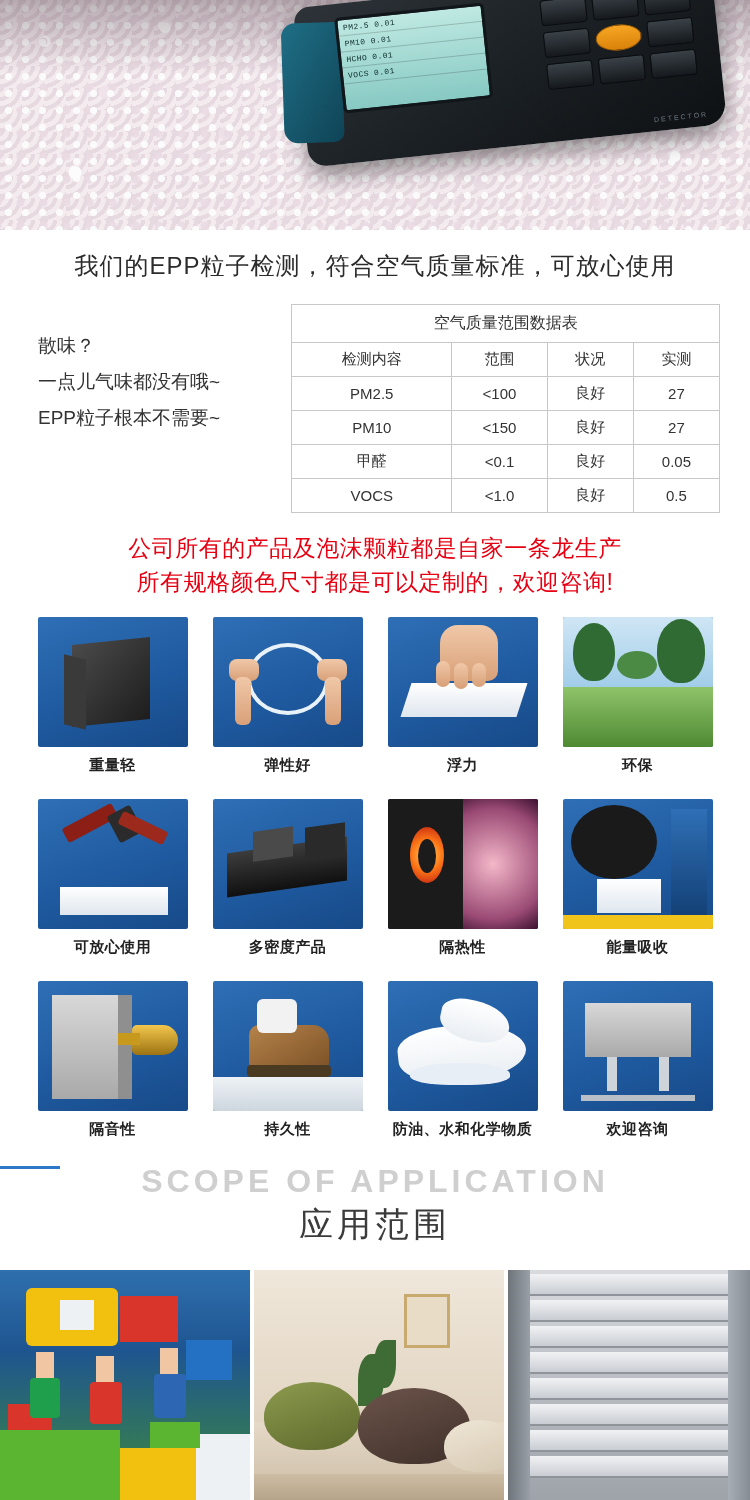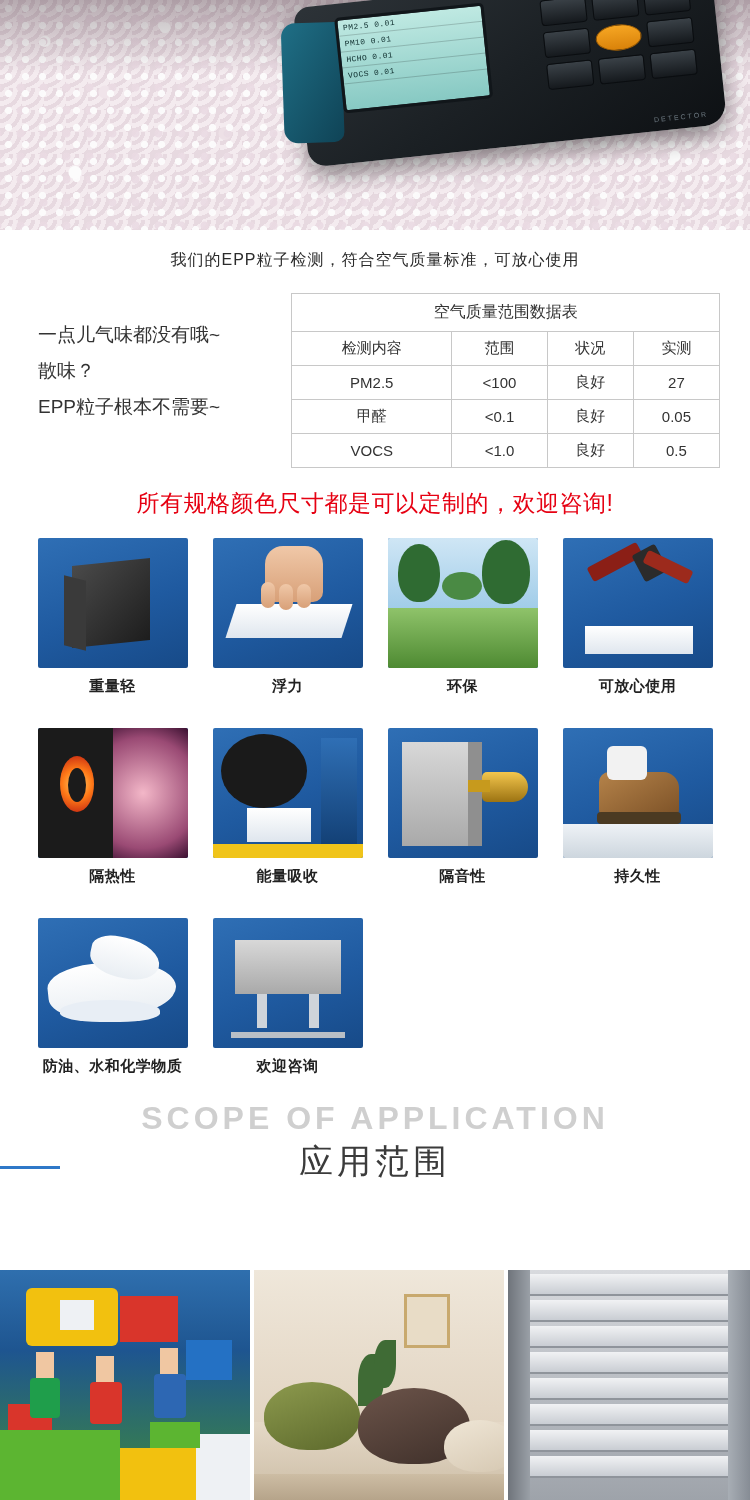--- a/index.html
+++ b/index.html
@@ -108,21 +108,21 @@
     border-radius: 50%;
   }
   .device-brand {
     position: absolute; right: 18px; bottom: 8px;
     font-size: 7px; color: #6e7a82; letter-spacing: 2px;
   }
 
   
   .headline {
     text-align: center;
-    font-size: 16px;
+    font-size: 24px;
     color: #2b2b2b;
     letter-spacing: 1px;
     padding: 20px 0 14px;
     font-family: "Liberation Sans", sans-serif;
   }
 
   
   .mid {
     display: flex;
     align-items: flex-start;
@@ -167,21 +167,21 @@
     font-size: 23px;
     line-height: 34px;
     padding: 18px 20px 14px;
     letter-spacing: .5px;
   }
 
   
   .features {
     display: grid;
     grid-template-columns: repeat(4, 1fr);
-    gap: 32px 6px;
+    gap: 24px 6px;
     padding: 4px 28px 6px;
   }
   .feat { text-align: center; }
   .feat-img {
     width: 150px; height: 130px;
     margin: 0 auto;
     border-radius: 2px;
     position: relative;
     overflow: hidden;
     background: linear-gradient(160deg, #2f6fb5 0%, #1f5aa0 55%, #174a88 100%);
@@ -293,22 +293,22 @@
       <i></i>
     </div>
     <div class="device-brand">DETECTOR</div>
   </div>
 </div>
 
 <div class="headline">我们的EPP粒子检测，符合空气质量标准，可放心使用</div>
 
 <div class="mid">
   <div class="note">
+    <div>散味？</div>
     <div>一点儿气味都没有哦~</div>
-    <div>散味？</div>
     <div>EPP粒子根本不需要~</div>
   </div>
 
   <table class="aq">
     <caption>空气质量范围数据表</caption>
     <thead>
       <tr>
         <td>检测内容</td>
         <td>范围</td>
         <td>状况</td>
@@ -316,49 +316,66 @@
       </tr>
     </thead>
     <tbody>
       <tr>
         <td>PM2.5</td>
         <td>&lt;100</td>
         <td>良好</td>
         <td>27</td>
       </tr>
       <tr>
+        <td>PM10</td>
+        <td>&lt;150</td>
+        <td>良好</td>
+        <td>27</td>
+      </tr>
+      <tr>
         <td>甲醛</td>
         <td>&lt;0.1</td>
         <td>良好</td>
         <td>0.05</td>
       </tr>
       <tr>
         <td>VOCS</td>
         <td>&lt;1.0</td>
         <td>良好</td>
         <td>0.5</td>
       </tr>
     </tbody>
   </table>
 </div>
 
 <div class="slogan">
+  <div>公司所有的产品及泡沫颗粒都是自家一条龙生产</div>
   <div>所有规格颜色尺寸都是可以定制的，欢迎咨询!</div>
 </div>
 
 <div class="features">
 
   <div class="feat">
     <div class="feat-img">
       <span class="sh blk-dark" style="left:34px;top:24px;width:78px;height:82px;transform:skewY(-6deg);"></span>
       <span class="sh" style="left:26px;top:40px;width:22px;height:70px;background:#3a3a3a;transform:skewY(14deg);"></span>
     </div>
     <div class="feat-cap">重量轻</div>
   </div>
 
+  <div class="feat">
+    <div class="feat-img">
+      <span class="sh tube" style="left:34px;top:26px;width:82px;height:72px;"></span>
+      <span class="sh hand" style="left:16px;top:42px;width:30px;height:22px;"></span>
+      <span class="sh hand" style="right:16px;top:42px;width:30px;height:22px;"></span>
+      <span class="sh hand" style="left:22px;top:60px;width:16px;height:48px;border-radius:6px;"></span>
+      <span class="sh hand" style="right:22px;top:60px;width:16px;height:48px;border-radius:6px;"></span>
+    </div>
+    <div class="feat-cap">弹性好</div>
+  </div>
 
   <div class="feat">
     <div class="feat-img">
       <span class="sh blk-white" style="left:18px;top:66px;width:116px;height:34px;transform:skewX(-18deg);"></span>
       <span class="sh hand" style="left:52px;top:8px;width:58px;height:56px;border-radius:18px 18px 10px 10px;"></span>
       <span class="sh hand" style="left:48px;top:44px;width:14px;height:26px;"></span>
       <span class="sh hand" style="left:66px;top:46px;width:14px;height:26px;"></span>
       <span class="sh hand" style="left:84px;top:46px;width:14px;height:24px;"></span>
     </div>
     <div class="feat-cap">浮力</div>
@@ -378,20 +395,28 @@
   <div class="feat">
     <div class="feat-img">
       <span class="sh blk-white" style="left:22px;bottom:14px;width:108px;height:28px;"></span>
       <span class="sh" style="left:24px;top:16px;width:56px;height:16px;background:#8b1f16;transform:rotate(-28deg);border-radius:3px;"></span>
       <span class="sh" style="left:74px;top:10px;width:26px;height:30px;background:#2b2b2b;border-radius:3px;transform:rotate(-28deg);"></span>
       <span class="sh" style="right:20px;top:22px;width:50px;height:14px;background:#9c2a1c;transform:rotate(26deg);border-radius:3px;"></span>
     </div>
     <div class="feat-cap">可放心使用</div>
   </div>
 
+  <div class="feat">
+    <div class="feat-img">
+      <span class="sh" style="left:14px;top:46px;width:120px;height:44px;background:linear-gradient(180deg,#3c3c3c,#101010);transform:skewY(-8deg);"></span>
+      <span class="sh" style="left:40px;top:30px;width:40px;height:30px;background:#4a4a4a;transform:skewY(-8deg);"></span>
+      <span class="sh" style="left:92px;top:26px;width:40px;height:34px;background:#2a2a2a;transform:skewY(-8deg);"></span>
+    </div>
+    <div class="feat-cap">多密度产品</div>
+  </div>
 
   <div class="feat">
     <div class="feat-img">
       <span class="sh" style="left:0;top:0;width:50%;height:100%;background:#1b1b1b;"></span>
       <span class="sh" style="right:0;top:0;width:50%;height:100%;background:radial-gradient(circle at 40% 50%, #f3b7c8, #9a4a74 70%, #3a1030 100%);"></span>
       <span class="sh flame" style="left:22px;top:28px;width:34px;height:56px;border-radius:50%;"></span>
       <span class="sh" style="left:30px;top:40px;width:18px;height:34px;background:#1b1b1b;border-radius:50%;"></span>
     </div>
     <div class="feat-cap">隔热性</div>
   </div>

